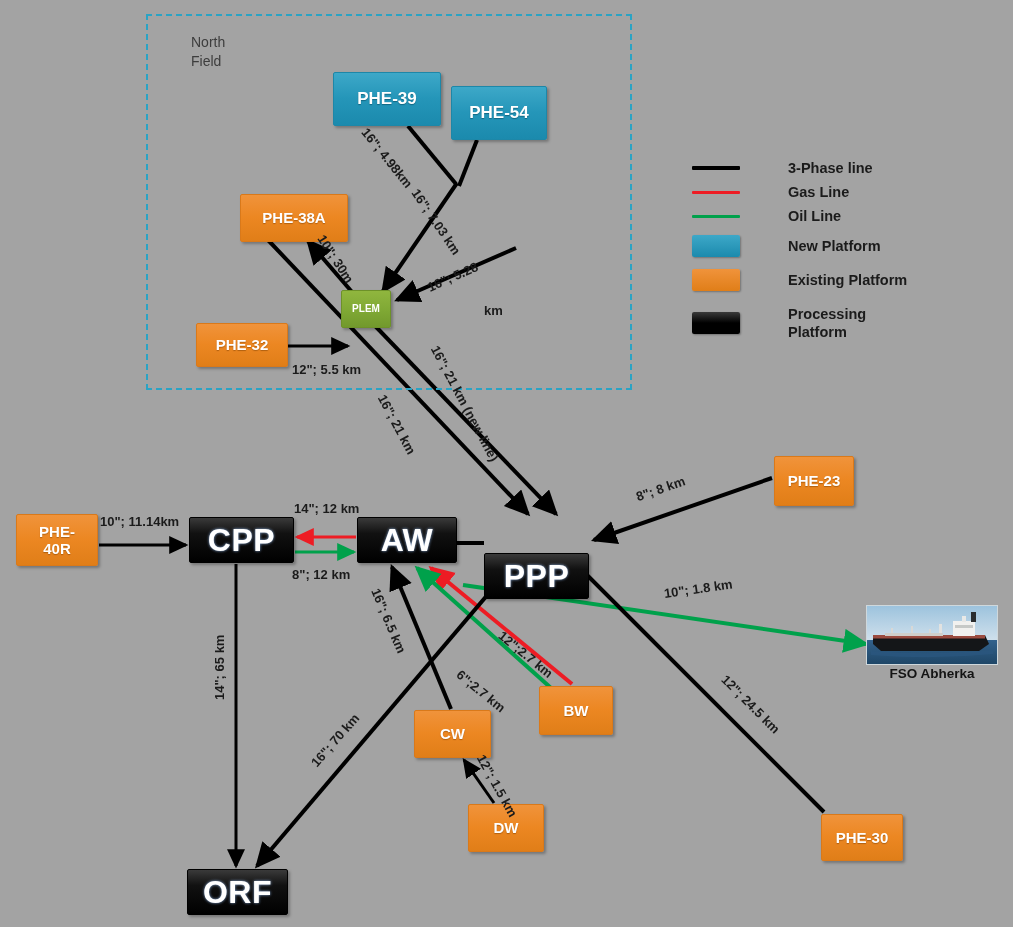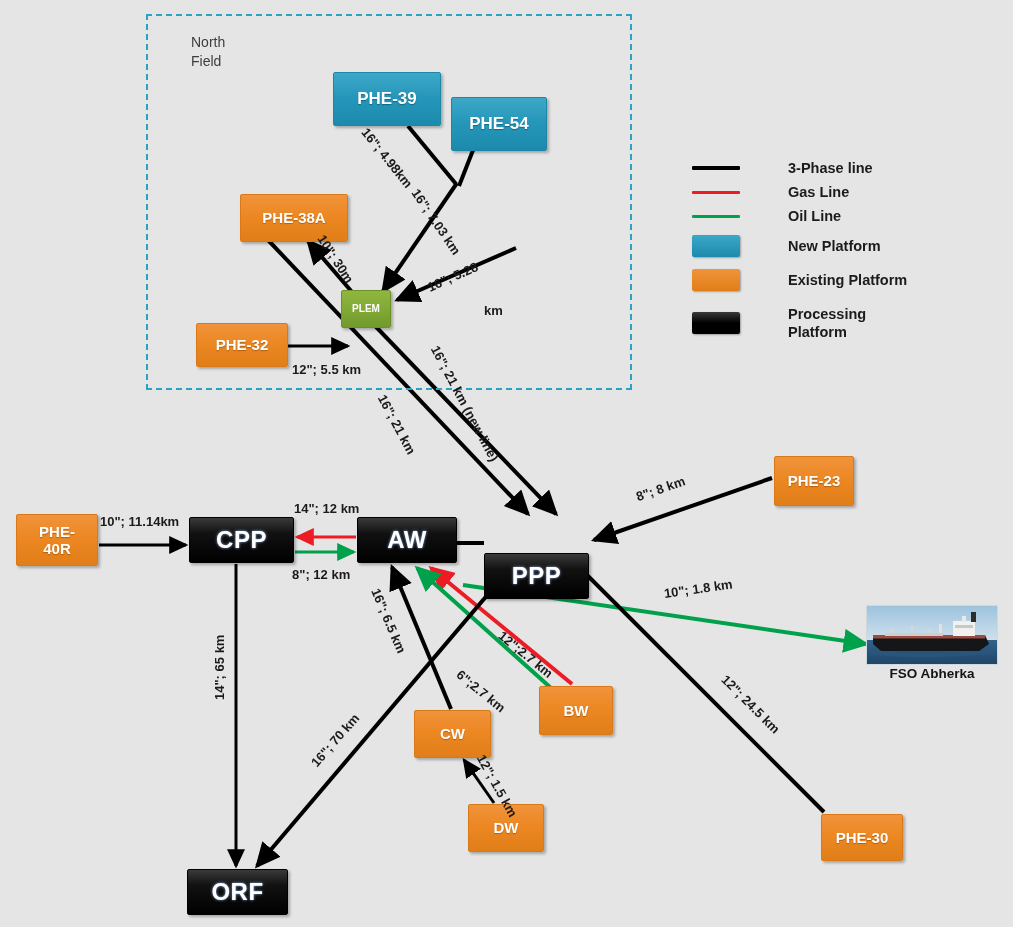--- a/index.html
+++ b/index.html
@@ -6,21 +6,21 @@
   * { box-sizing: border-box; }
   html, body {
     margin: 0; padding: 0;
     background: #ffffff;
     font-family: "Liberation Sans", sans-serif;
   }
   #stage {
     position: relative;
     width: 1013px;
     height: 927px;
-    background: #e5e5e5;
+    background: #a3a3a3;
     overflow: hidden;
   }
   svg#wires {
     position: absolute;
     left: 0; top: 0;
     width: 1013px; height: 927px;
     pointer-events: none;
   }
 
   
@@ -46,21 +46,21 @@
   }
   .node.newplat {
     background: linear-gradient(180deg,#3DA8C8 0%,#2596B9 48%,#1b8aad 100%);
     border: 1px solid #1d87a8;
     font-size: 17px;
     text-shadow: 0 1px 1px rgba(0,60,80,.5);
   }
   .node.processing {
     background: linear-gradient(180deg,#3a3a3a 0%,#111111 35%,#000000 100%);
     border: 1px solid #000;
-    font-size: 24px;
+    font-size: 32px;
     letter-spacing: .5px;
     text-shadow: 0 0 3px rgba(160,200,255,.85);
   }
   .node.plem {
     background: linear-gradient(180deg,#90B63E 0%,#7FA834 55%,#72992c 100%);
     border: 1px solid #6d9129;
     font-size: 10px;
     font-weight: bold;
   }
 
@@ -221,21 +221,21 @@
       <line x1="463" y1="585" x2="866" y2="644" stroke="#00A14B" stroke-width="4" marker-end="url(#ah-green)"></line>
 
       <line x1="824" y1="812" x2="578" y2="566" stroke="#000" stroke-width="4"></line>
     </g>
   </svg>
 
   <div class="node newplat" style="left:333px;top:72px;width:108px;height:54px;">
     <span>PHE-39</span>
   </div>
 
-  <div class="node newplat" style="left:451px;top:86px;width:96px;height:54px;margin-top:11px;">
+  <div class="node newplat" style="left:451px;top:86px;width:96px;height:54px;">
     <span>PHE-54</span>
   </div>
 
   <div class="node existing" style="left:240px;top:194px;width:108px;height:48px;">
     <span>PHE-38A</span>
   </div>
 
 
   <div class="node existing" style="left:196px;top:323px;width:92px;height:44px;">
     <span>PHE-32</span>

